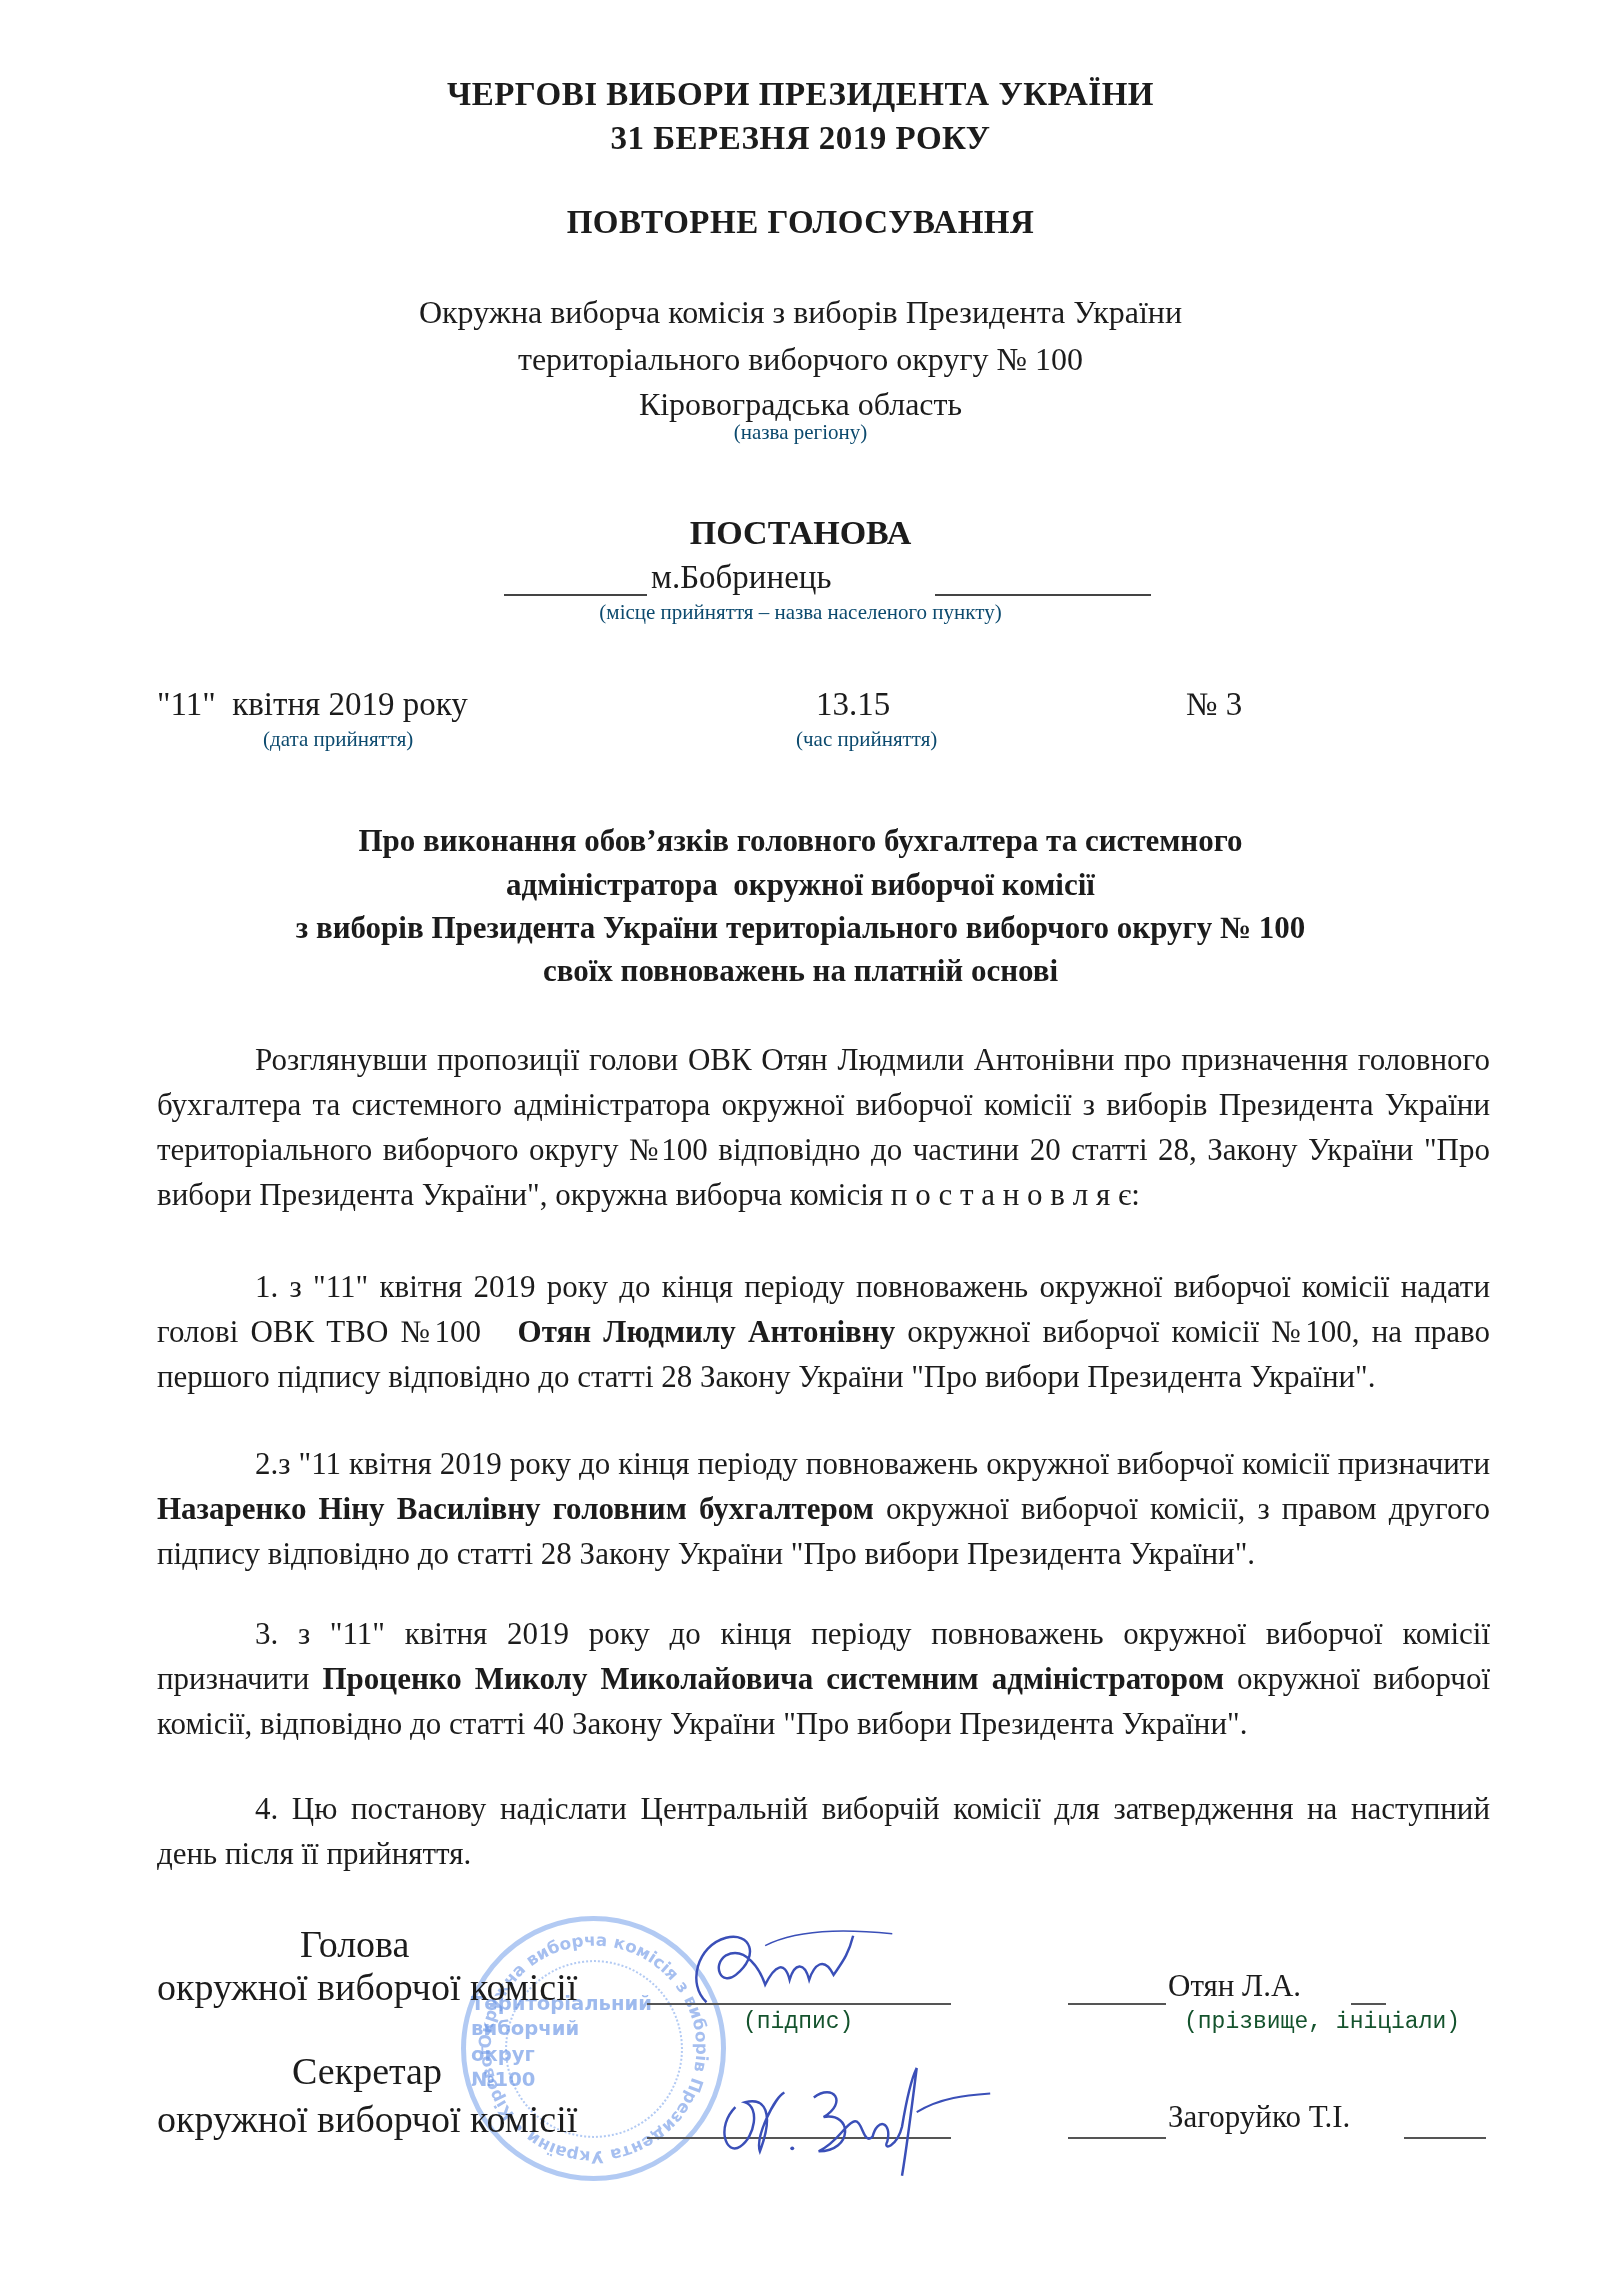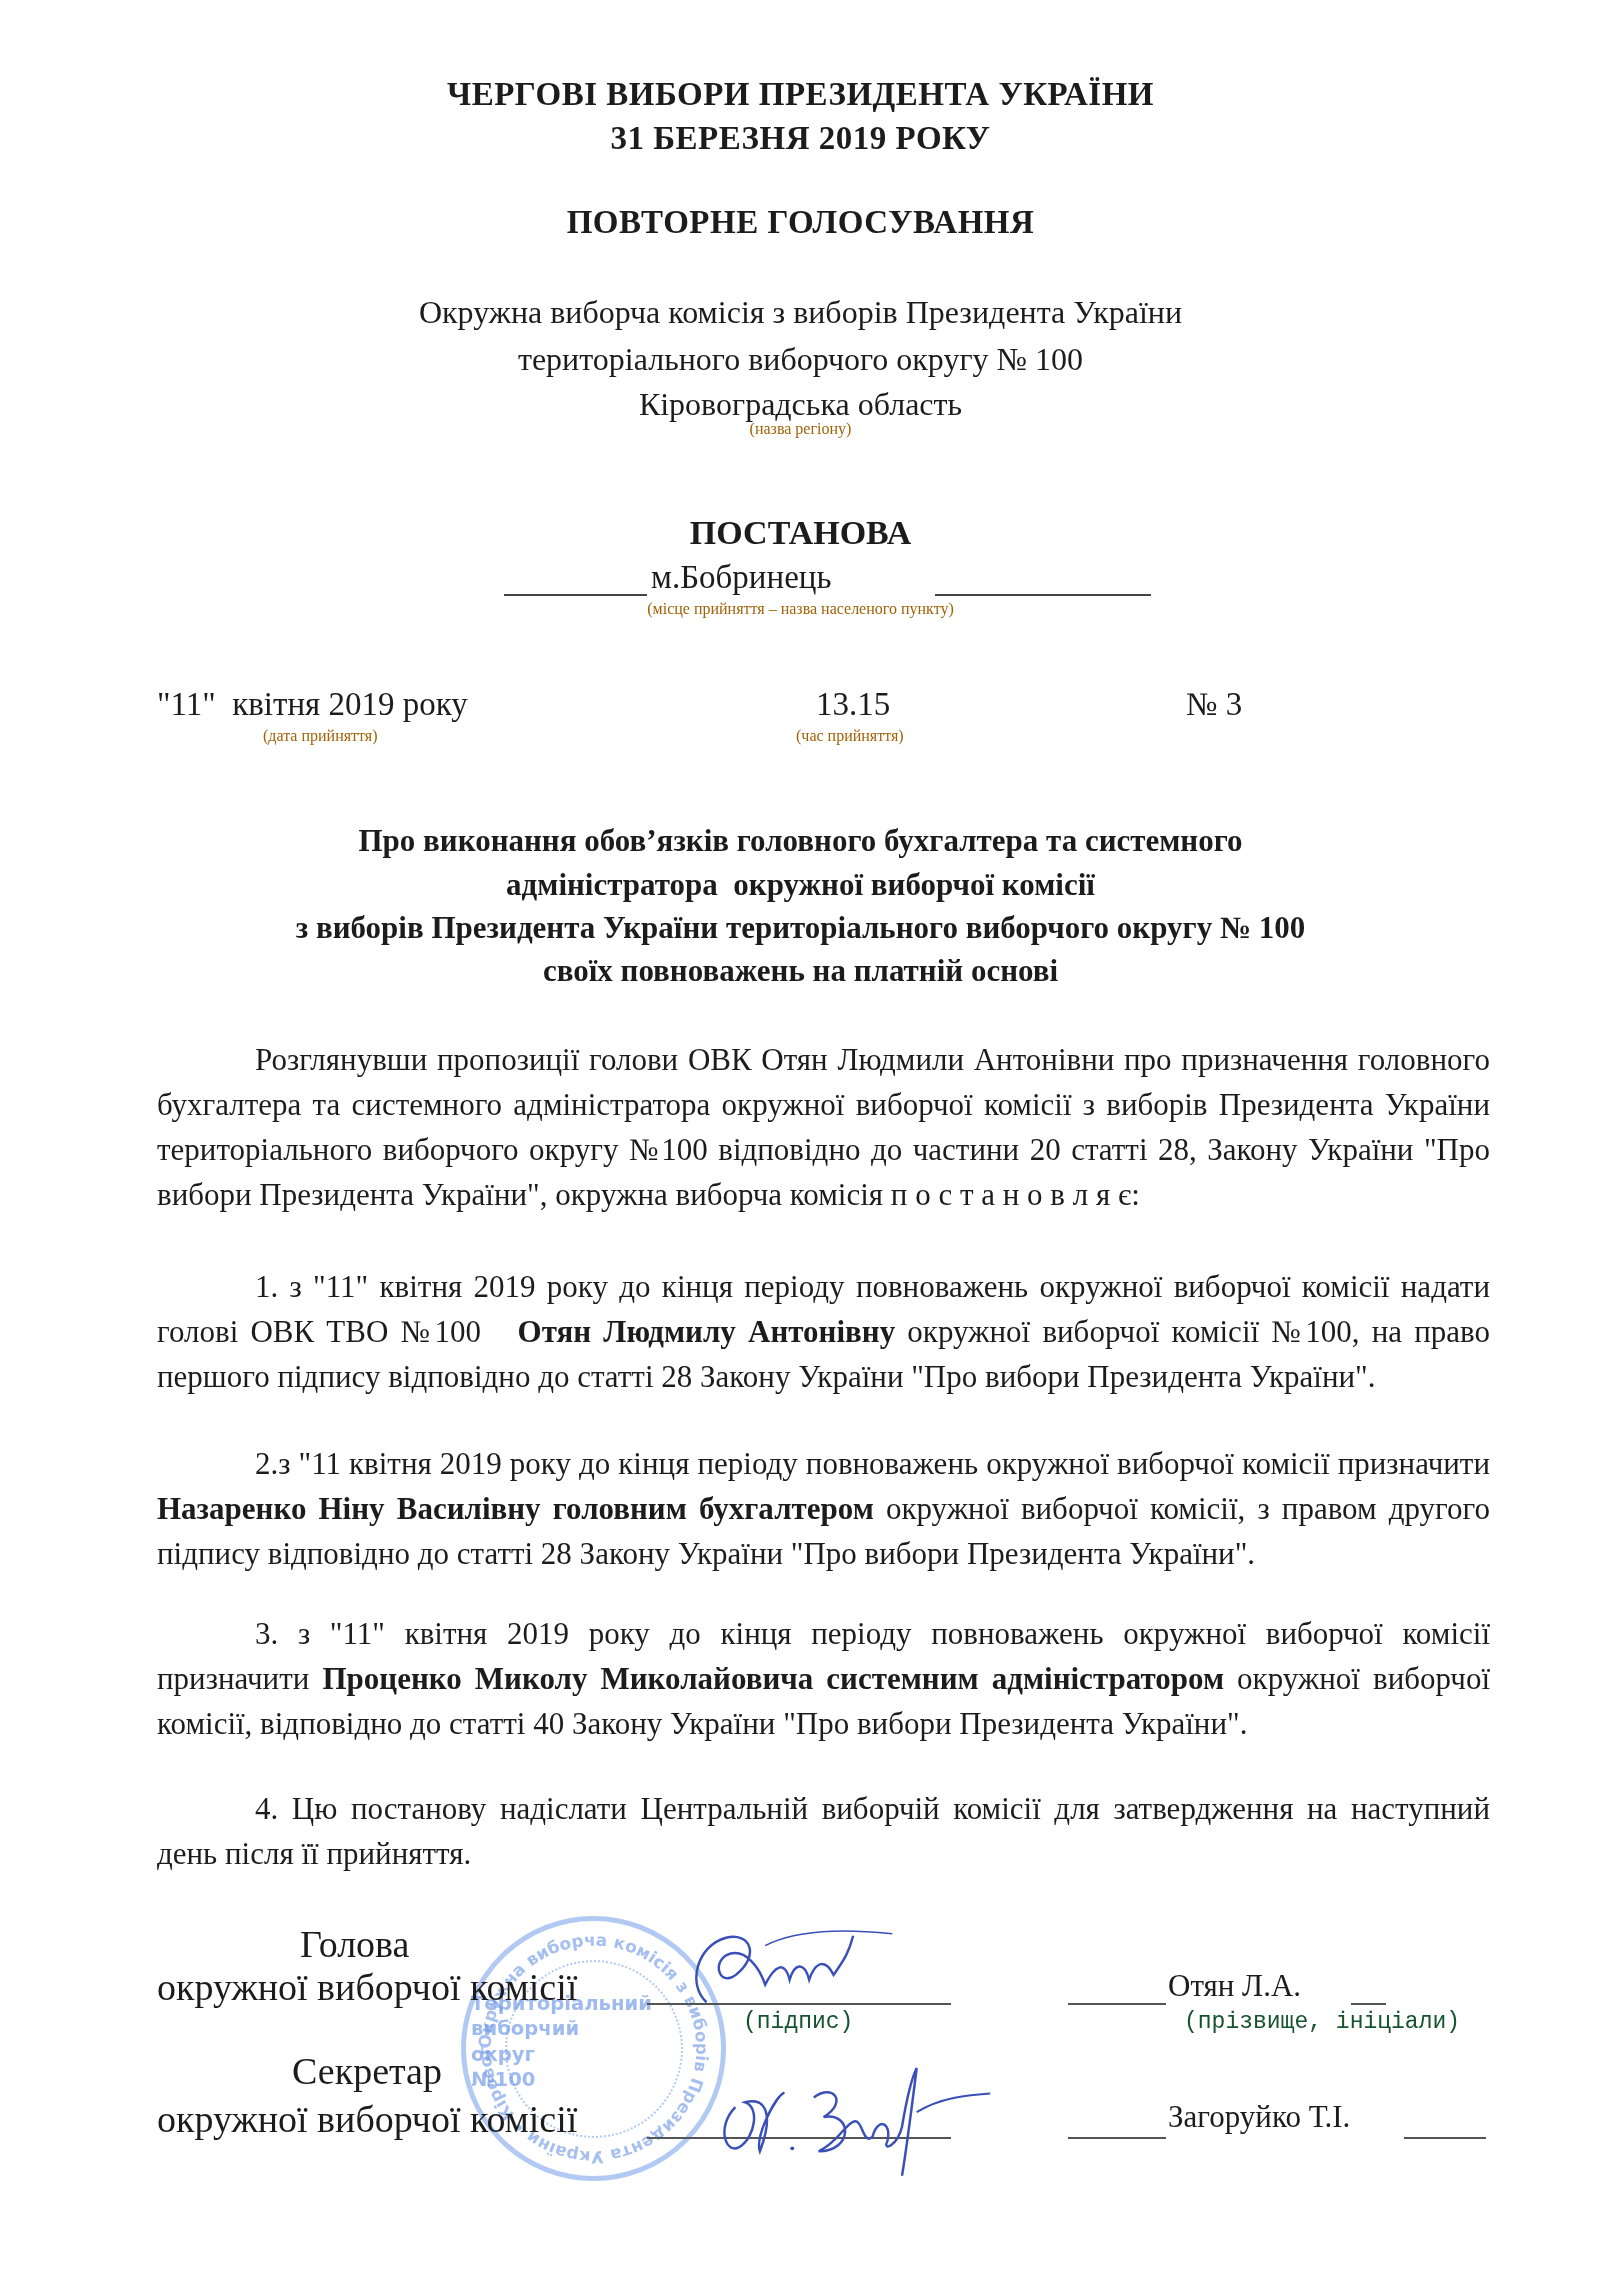--- a/index.html
+++ b/index.html
@@ -2,21 +2,21 @@
 <html><head>
 <meta charset="utf-8">
 <style>
   html, body { margin: 0; padding: 0; background: #ffffff; }
   body { width: 1620px; height: 2292px; position: relative; overflow: hidden;
          font-family: "Liberation Serif", "DejaVu Serif", serif; color: #1c1c1c; }
   .abs { position: absolute; }
   .center { left: 0; width: 1601px; text-align: center; }
   .h-bold { font-weight: bold; font-size: 33px; letter-spacing: 0.5px; }
   .org { font-size: 32px; line-height: 45px; }
-  .small { font-size: 16px; color: #a16207; }
+  .small { font-size: 21px; color: #0c4a6e; }
   .title-bold { font-weight: bold; font-size: 34px; }
   .mid { font-size: 33px; }
   .subj { font-weight: bold; font-size: 31px; line-height: 44px; }
   .para { left: 157px; width: 1333px; font-size: 31px; line-height: 45px; text-align: justify; }
   .indent { text-indent: 98px; }
   .para b { font-weight: bold; }
   .sig-label { font-size: 38px; line-height: 43px; }
   .sig-line { border-bottom: 2px solid #555; height: 0; }
   .sig-name { font-size: 31px; }
   .caption { font-size: 23px; color: #14532d; font-family: Liberation Mono, monospace; }

